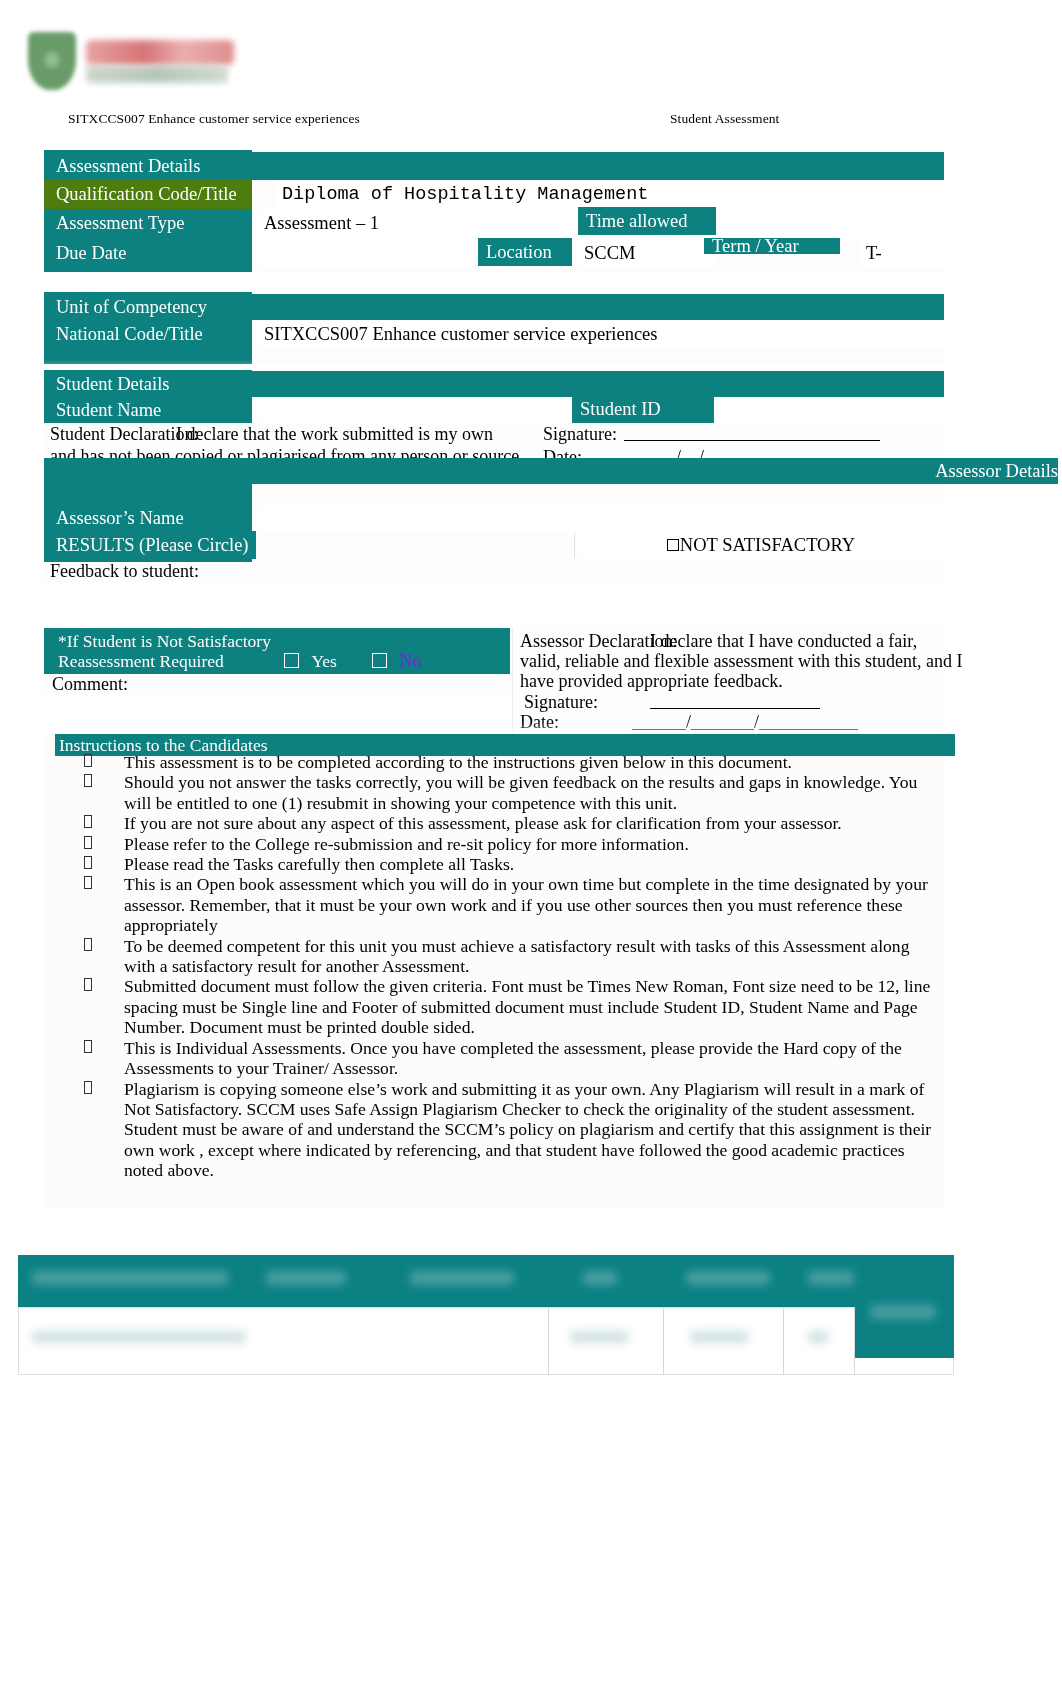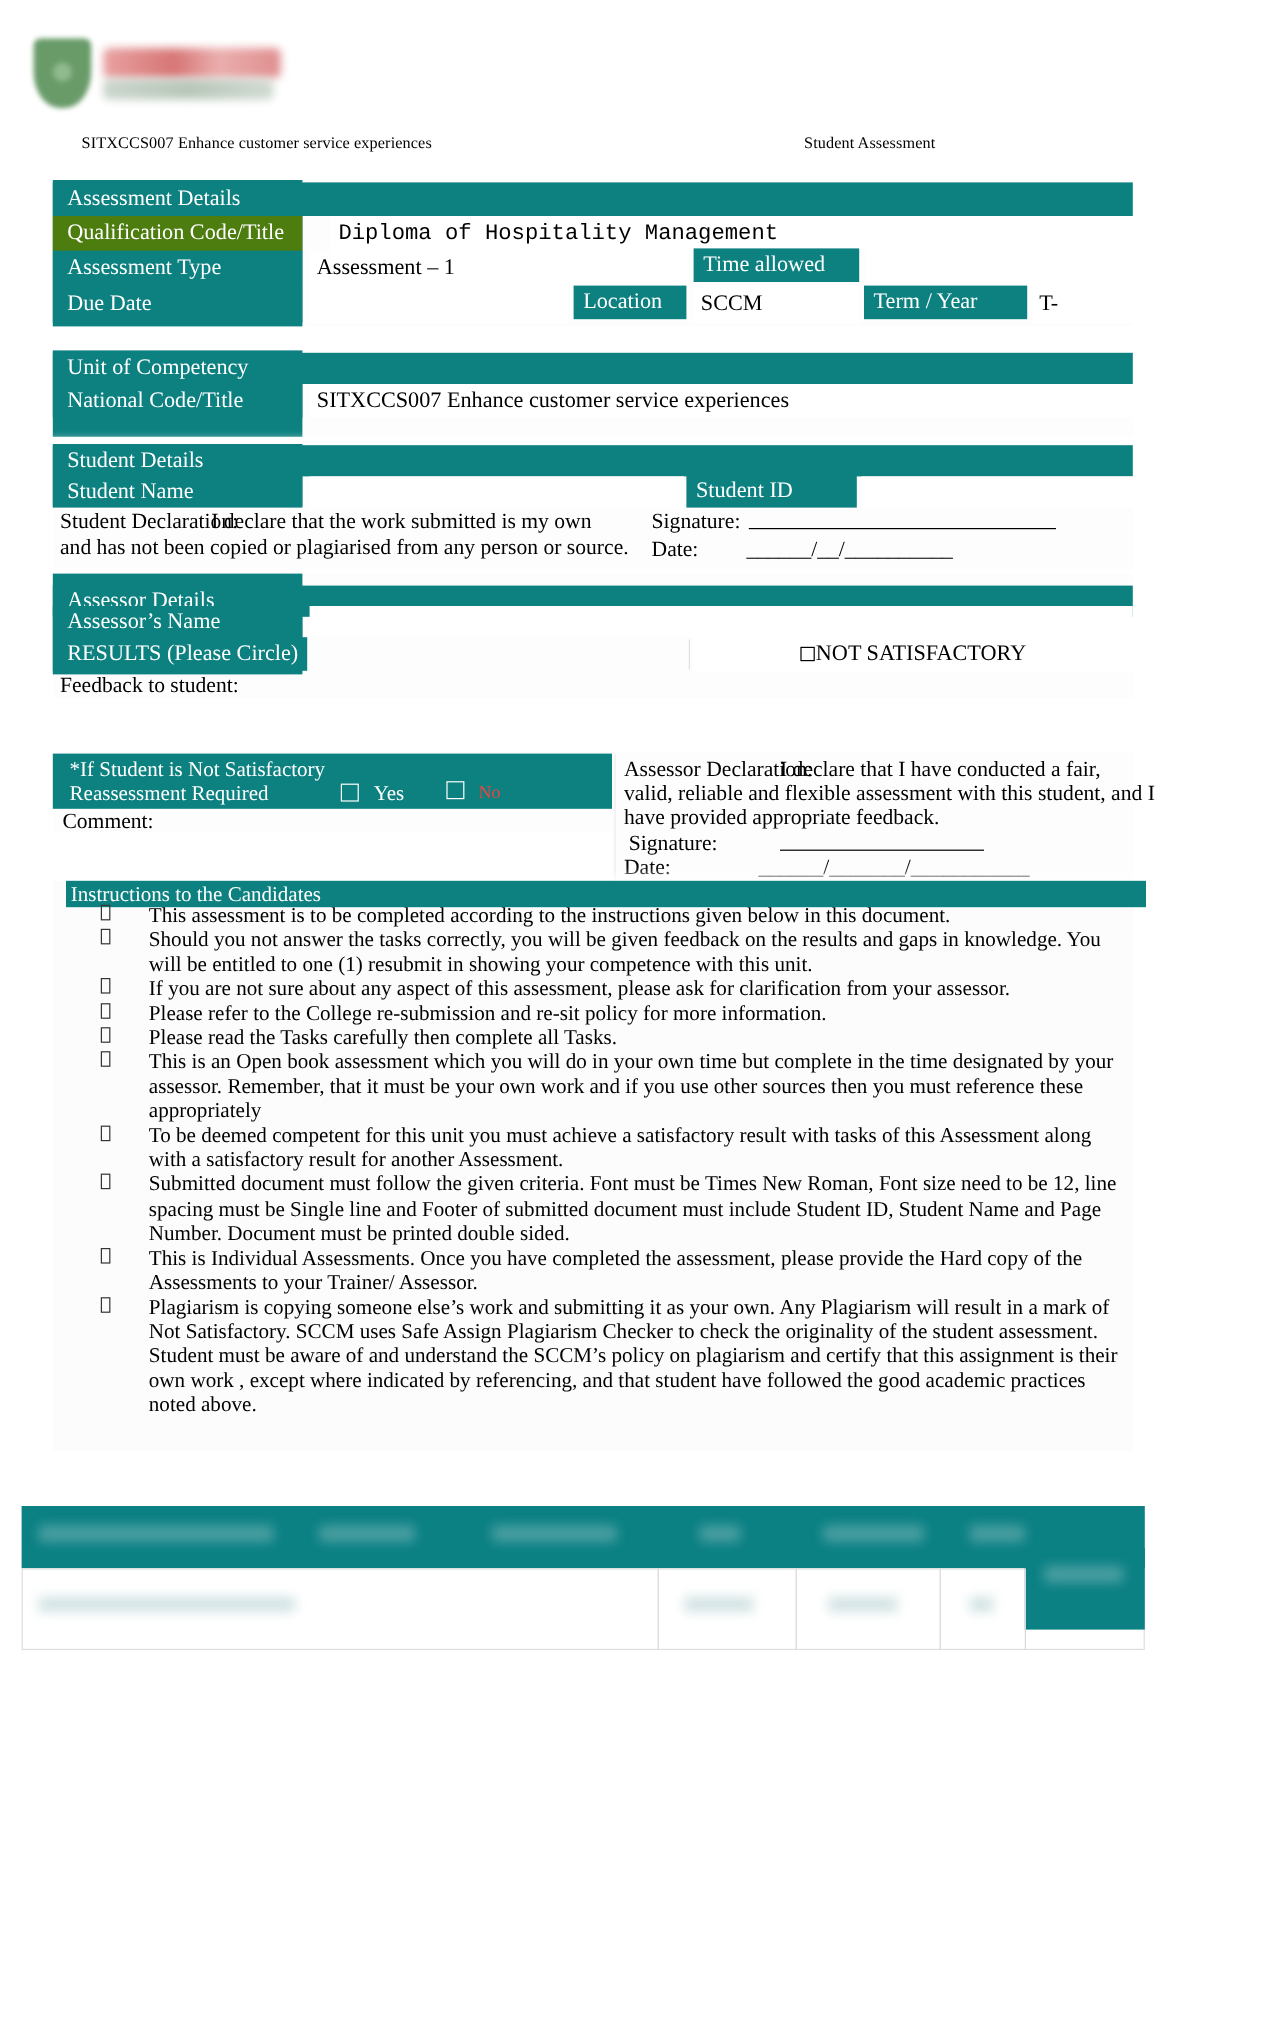--- a/index.html
+++ b/index.html
@@ -267,21 +267,21 @@
   </div>
   <div class="white-field" style="left:258px;top:238px;width:216px;height:31px;">
     <span class="val"></span>
   </div>
   <div class="band blur" style="left:478px;top:238px;width:94px;height:28px;">
     <span class="lbl" style="padding-left:8px;">Location</span>
   </div>
   <div class="white-field" style="left:578px;top:238px;width:138px;height:31px;">
     <span class="val">SCCM</span>
   </div>
-  <div class="band blur" style="left:720px;top:238px;width:136px;height:28px;">
+  <div class="band blur" style="left:704px;top:238px;width:136px;height:16px;">
     <span class="lbl" style="padding-left:8px;">Term / Year</span>
   </div>
   <div class="white-field" style="left:860px;top:238px;width:84px;height:31px;">
     <span class="val">T-</span>
   </div>
 
   <div class="softbox" style="left:44px;top:292px;width:900px;height:72px;"></div>
   <div class="band blur" style="left:44px;top:292px;width:208px;height:72px;"></div>
   <div class="band blur" style="left:44px;top:294px;width:900px;height:26px;">
     <span class="lbl">Unit of Competency</span>
@@ -316,21 +316,21 @@
   <div class="txt" style="left:50px;top:446px;">and has not been copied or plagiarised from any person or source.</div>
 
   <div class="txt" style="left:543px;top:424px;">Signature:</div>
   <div class="rule" style="left:624px;top:440px;width:256px;"></div>
 
   <div class="txt" style="left:543px;top:447px;">Date:</div>
   <div class="txt" style="left:622px;top:447px;">______/__/__________</div>
 
   <div class="softbox" style="left:44px;top:478px;width:900px;height:125px;"></div>
   <div class="band blur" style="left:44px;top:478px;width:208px;height:84px;"></div>
-  <div class="band blur" style="left:44px;top:488px;width:900px;height:26px;">
+  <div class="band blur" style="left:44px;top:458px;width:1014px;height:26px;justify-content:flex-end;">
     <span class="lbl">Assessor Details</span>
   </div>
   <div class="band blur" style="left:44px;top:505px;width:208px;height:26px;">
     <span class="lbl">Assessor’s Name</span>
   </div>
   <div class="white-field" style="left:258px;top:505px;width:686px;height:26px;">
     <span class="val"></span>
   </div>
 
   <div class="band blur" style="left:44px;top:531px;width:212px;height:28px;">
@@ -347,21 +347,21 @@
 
   <div class="softbox" style="left:44px;top:626px;width:900px;height:108px;"></div>
 
   <div class="band blur" style="left:44px;top:628px;width:466px;height:46px;display:block;"></div>
   <div class="txt" style="left:58px;top:631px;color:#fff;font-size:17.5px;">*If Student is Not Satisfactory</div>
   <div class="txt" style="left:58px;top:651px;color:#fff;font-size:17.5px;">Reassessment Required</div>
   <div class="txt" style="left:284px;top:651px;color:#fff;font-size:17.5px;">
     <span style="display:inline-block;width:13px;height:13px;border:1.3px solid #fff;vertical-align:-1px;"></span>
     <span style="margin-left:8px;">Yes</span>
   </div>
-  <div class="txt" style="left:372px;top:651px;color:#ef4444;font-size:15px;text-align:right;">
+  <div class="txt" style="left:372px;top:651px;color:#6d28d9;font-size:18px;text-align:right;">
     <span style="display:inline-block;width:13px;height:13px;border:1.3px solid #fff;vertical-align:-1px;"></span>
     <span style="margin-left:8px;">No</span>
   </div>
 
   <div class="txt" style="left:52px;top:674px;">Comment:</div>
   <div style="position:absolute;left:44px;top:694px;width:466px;height:38px;background:#fff;"></div>
 
   <div style="position:absolute;left:512px;top:628px;width:1px;height:106px;background:#ececec;"></div>
 
   <div class="txt" style="left:520px;top:631px;">Assessor Declaration:</div>

